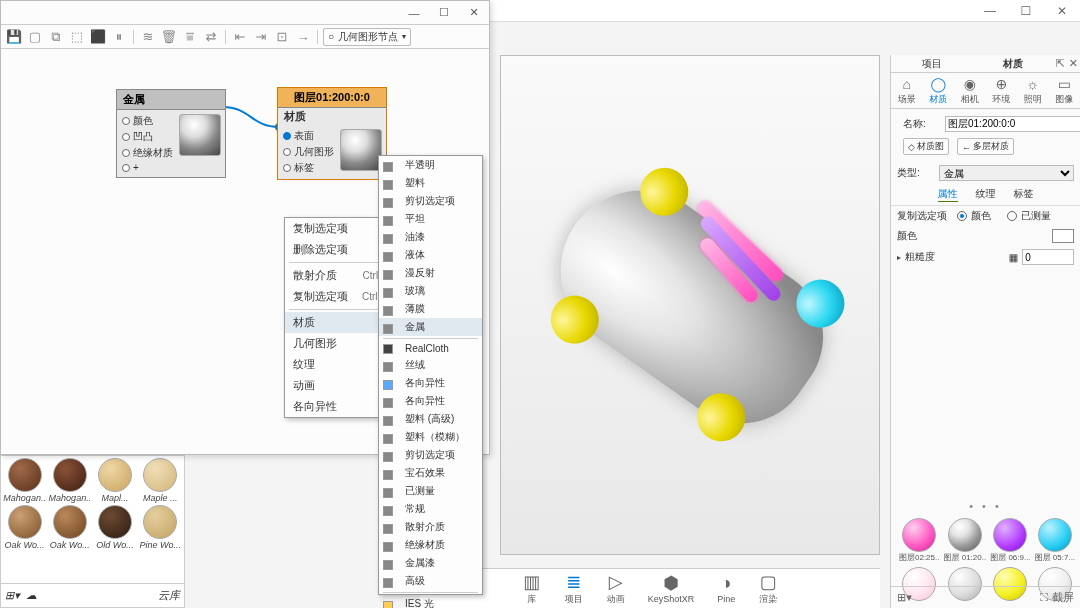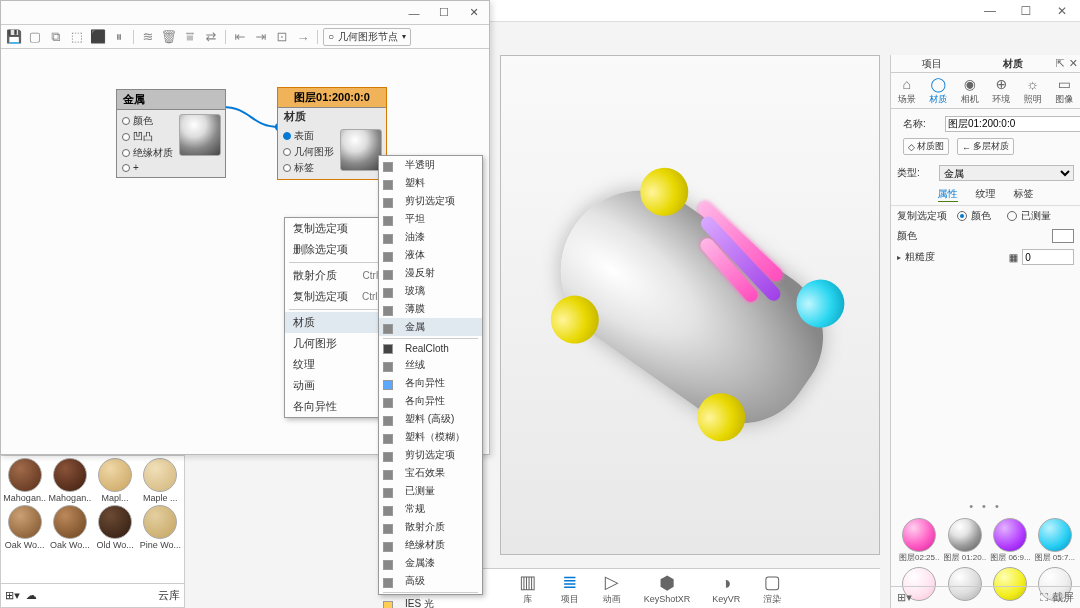--- a/index.html
+++ b/index.html
@@ -34,21 +34,21 @@
 .context-menu .item .hot { color:#777; margin-left:14px; font-size:10px;}
 .context-menu .sep { height:1px; background:#ccc; margin:2px 4px; }
 .context-menu .arrow { font-size:9px; color:#666;}
 
 .submenu { position:absolute; top:155px; left:378px; width:105px; background:#fdfdfd; border:1px solid #999; box-shadow:2px 2px 5px rgba(0,0,0,0.25); font-size:10px; z-index:50; max-height:440px; }
 .submenu .item { padding:2px 4px; display:flex; align-items:flex-end; gap:12px;}
 .submenu .item.highlight { background:#e0e8f0; }
 .submenu .sw { width:10px; height:10px; border:1px solid #999; flex:none; }
 .submenu .sep { height:1px; background:#ccc; margin:2px 4px;}
 
-.mat-library { position:absolute; left:0; top:455px; width:185px; height:153px; background:#fff; border:1px solid #ccc; }
+.mat-library { position:absolute; left:0; top:455px; width:185px; height:153px; background:#fff; border:1px solid #ccc;font-style:italic; }
 .mat-grid { display:grid; grid-template-columns:repeat(4,1fr); gap:2px; padding:2px; }
 .mat-cell { text-align:center; font-size:9px; color:#444; }
 .mat-cell .ball { width:34px; height:34px; border-radius:50%; margin:0 auto 1px; border:1px solid #aaa;}
 .mat-lib-footer { position:absolute; bottom:0; left:0; right:0; height:24px; border-top:1px solid #ccc; display:flex; align-items:center; padding:0 4px; gap:6px;}
 
 .viewport { position:absolute; left:500px; top:55px; width:380px; height:500px; background:linear-gradient(#fafafa,#e8e8e8); border:1px solid #bbb; }
 .car { position:absolute; left:50%; top:50%; transform:translate(-50%,-50%) rotate(-55deg); }
 .car-body { width:160px; height:280px; border-radius:80px 80px 70px 70px; background:radial-gradient(ellipse at 40% 20%, #fff, #e4e4e4 30%, #b8b8b8 55%, #888 80%); box-shadow:0 0 20px rgba(0,0,0,0.25);}
 .wheel { position:absolute; width:48px; height:48px; border-radius:50%; }
 .wheel.y { background:radial-gradient(circle at 35% 30%, #fff59a, #e8d800 50%, #b0a000); }
@@ -397,21 +397,21 @@
     <div class="tbtn">
       <div class="ic">▷</div>
       <div>动画</div>
     </div>
     <div class="tbtn">
       <div class="ic">⬢</div>
       <div>KeyShotXR</div>
     </div>
     <div class="tbtn">
       <div class="ic">◑</div>
-      <div>KeyVR</div>
+      <div>Pine</div>
     </div>
     <div class="tbtn">
       <div class="ic">▢</div>
       <div>渲染</div>
     </div>
   </div>
 
 <div class="right-panel">
   <div class="rp-tabline">
     <div class="t">项目</div>

